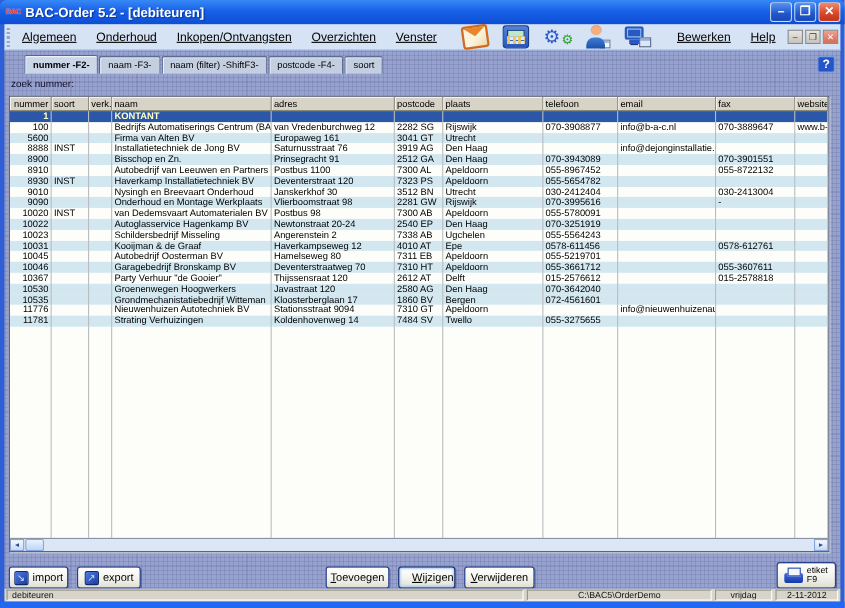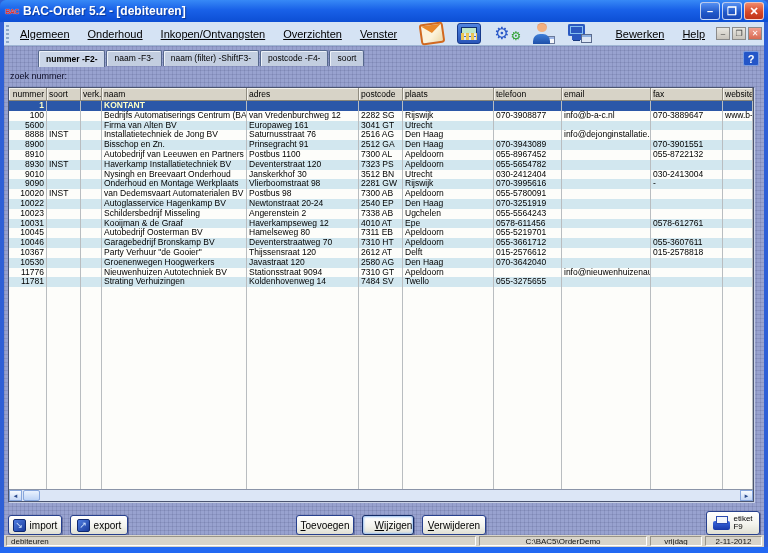--- a/index.html
+++ b/index.html
@@ -54,21 +54,21 @@
     display:flex; align-items:center; justify-content:center; font-size:8px; color:#333; line-height:1; }
   .mdi-btn.close { background:linear-gradient(180deg,#F0A090,#D86A52); color:#fff; margin-right:2px; }
 
   
   .content { position:absolute; left:4px; right:4px; top:46px; bottom:18px;
     background-color:var(--content-bg,#98A2CF);
     background-image:
       repeating-linear-gradient(0deg, rgba(18,24,70,.10) 0 1px, transparent 1px 4px),
       repeating-linear-gradient(90deg, rgba(18,24,70,.10) 0 1px, transparent 1px 4px); }
 
-  .tabstrip { position:absolute; left:20px; top:4px; display:flex; align-items:flex-start; height:17px;padding-left:14px; }
+  .tabstrip { position:absolute; left:4px; top:4px; display:flex; align-items:flex-end; height:17px;padding-left:14px; }
   .tab { font-size:8.5px; padding:2px 7px 3px; background:#C3CEE0; color:#000; margin-right:1px;
     border:1px solid #55678C; border-bottom:none; border-radius:2px 2px 0 0;
     box-shadow:inset 1px 1px 0 #ECF1F8; white-space:nowrap; }
   .tab.active { font-weight:bold; background:#CBD6E8; padding-top:3px; }
   .help-btn { position:absolute; top:5px; right:5px; width:16px; height:15px; background:#2456C8; color:#fff;
     font-weight:bold; font-size:11px; display:flex; align-items:center; justify-content:center;
     border:1px solid #7A9CE0; border-radius:2px; }
   .search-label { position:absolute; left:6px; top:25px; font-size:9px; color:#10102A; }
 
   
@@ -228,21 +228,21 @@
             <div class="c"></div>
             <div class="c"></div>
             <div class="c"></div>
           </div>
           <div class="grid-row">
             <div class="c num">8888</div>
             <div class="c">INST</div>
             <div class="c"></div>
             <div class="c">Installatietechniek de Jong BV</div>
             <div class="c">Saturnusstraat 76</div>
-            <div class="c">2516 AG</div>
+            <div class="c">3919 AG</div>
             <div class="c">Den Haag</div>
             <div class="c"></div>
             <div class="c">info@dejonginstallatie.nl</div>
             <div class="c"></div>
             <div class="c"></div>
           </div>
           <div class="grid-row alt">
             <div class="c num">8900</div>
             <div class="c"></div>
             <div class="c"></div>
@@ -400,20 +400,33 @@
           </div>
           <div class="grid-row alt">
             <div class="c num">10530</div>
             <div class="c"></div>
             <div class="c"></div>
             <div class="c">Groenenwegen Hoogwerkers</div>
             <div class="c">Javastraat 120</div>
             <div class="c">2580 AG</div>
             <div class="c">Den Haag</div>
             <div class="c">070-3642040</div>
+            <div class="c"></div>
+            <div class="c"></div>
+            <div class="c"></div>
+          </div>
+          <div class="grid-row alt">
+            <div class="c num">10535</div>
+            <div class="c"></div>
+            <div class="c"></div>
+            <div class="c">Grondmechanistatiebedrijf Witteman</div>
+            <div class="c">Kloosterberglaan 17</div>
+            <div class="c">1860 BV</div>
+            <div class="c">Bergen</div>
+            <div class="c">072-4561601</div>
             <div class="c"></div>
             <div class="c"></div>
             <div class="c"></div>
           </div>
           <div class="grid-row">
             <div class="c num">11776</div>
             <div class="c"></div>
             <div class="c"></div>
             <div class="c">Nieuwenhuizen Autotechniek BV</div>
             <div class="c">Stationsstraat 9094</div>

